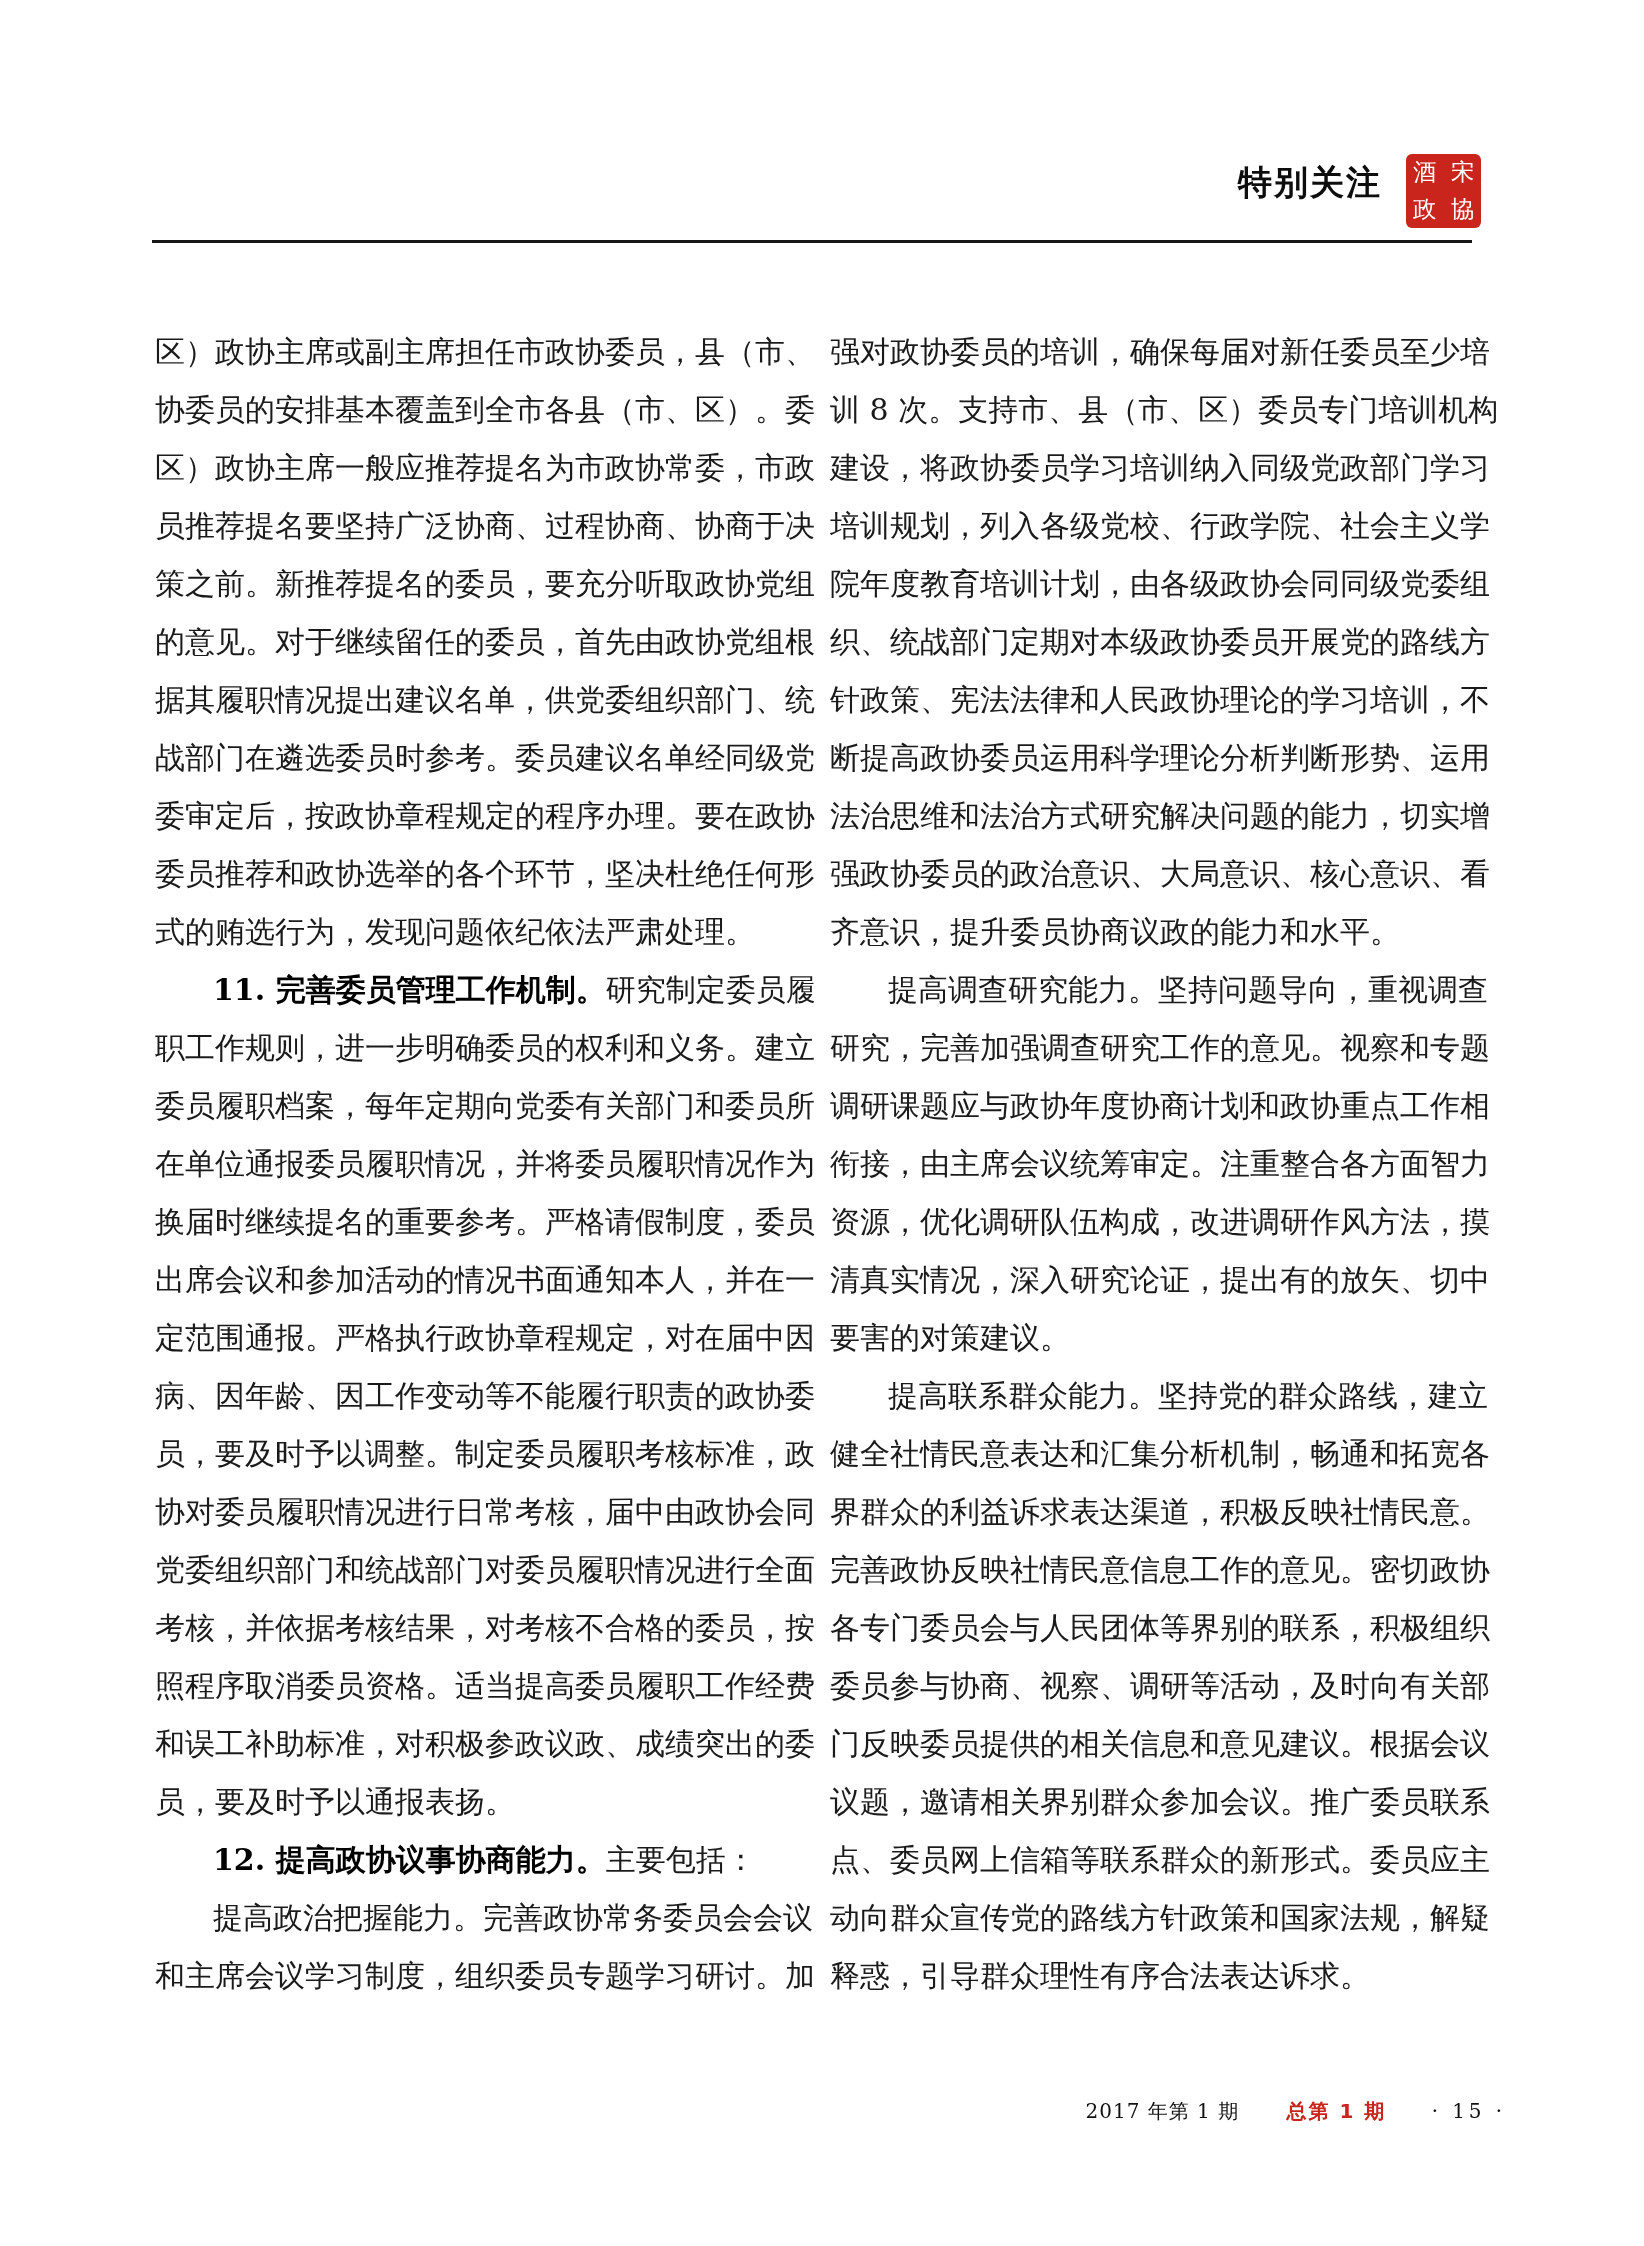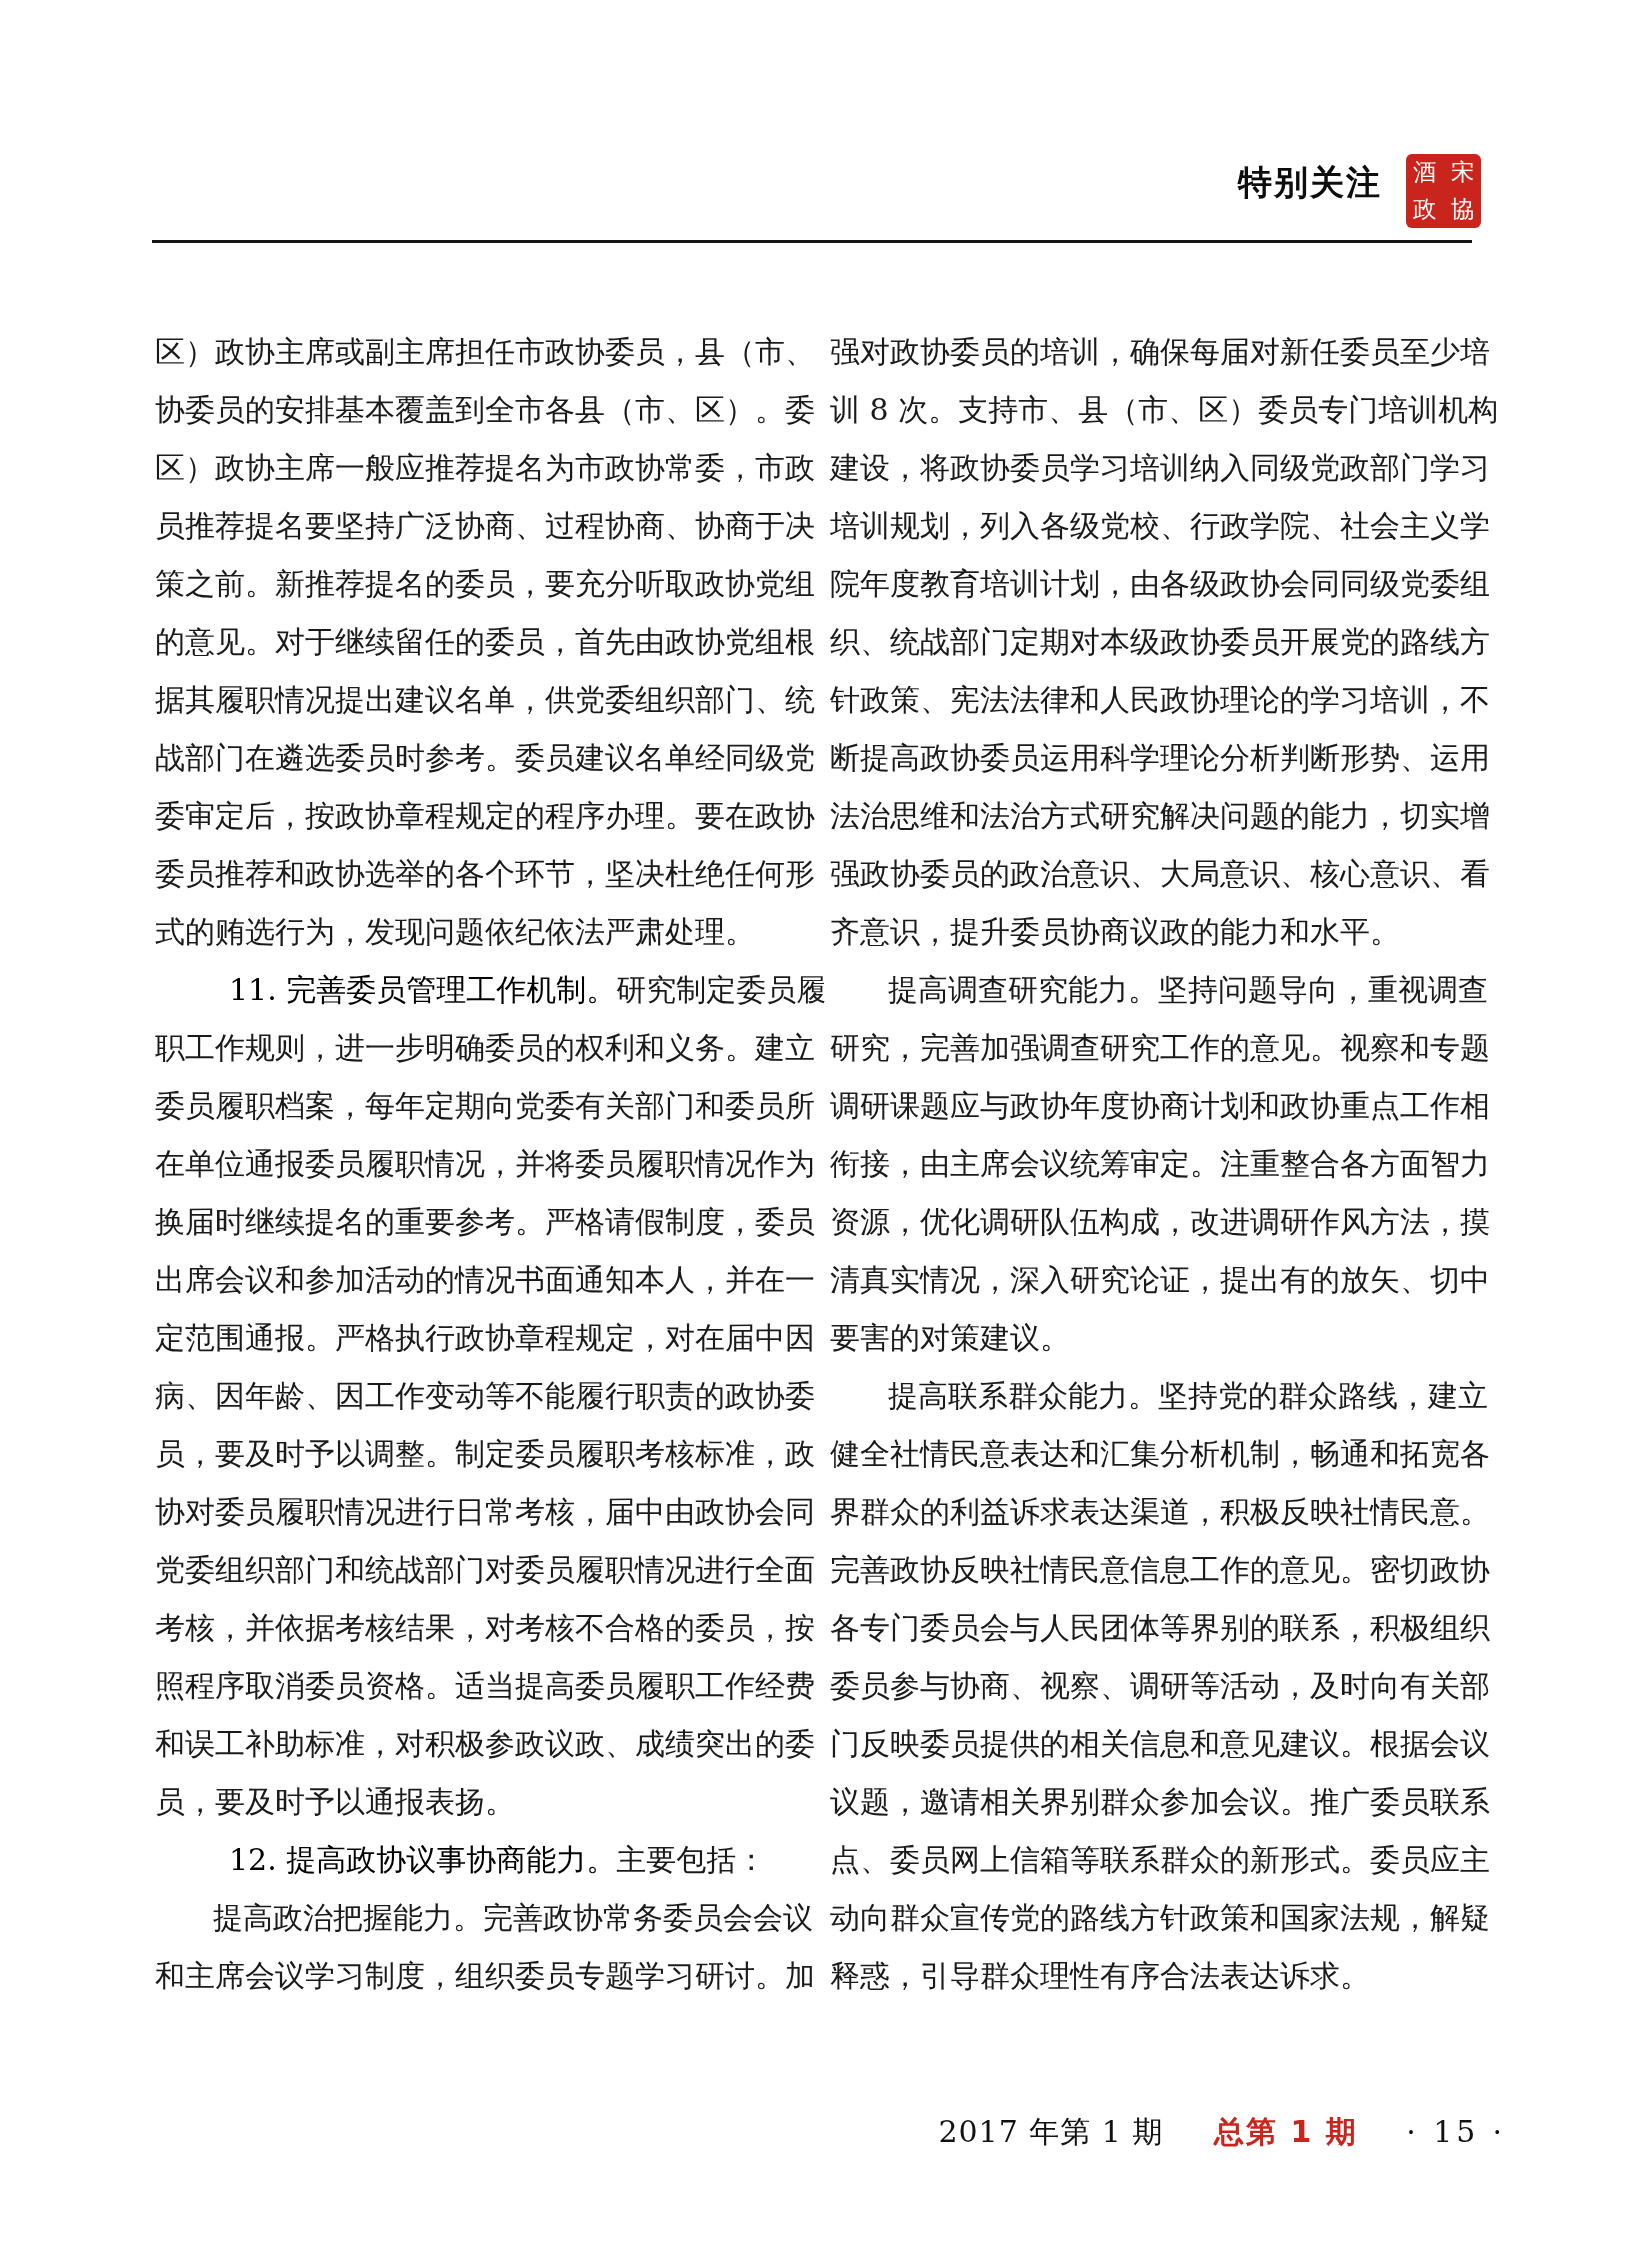--- a/index.html
+++ b/index.html
@@ -37,24 +37,24 @@
   .col-left{left:155px;}
   .col-right{left:830px;}
   .line{
     height:58px;line-height:58px;
     text-align:justify;text-align-last:justify;
     text-justify:inter-character;
     white-space:nowrap;
   }
   .line.no-just{text-align:left;text-align-last:left;}
   .line.indent{text-indent:58px;}
-  .kai{font-weight:400;color:#000;margin-left:16px;}
+  .kai{font-weight:700;color:#000;}
   .footer{
     position:absolute;top:2094px;right:187px;
-    font-size:30px;line-height:35px;white-space:nowrap;color:#111;margin-top:20px;
+    font-size:20px;line-height:35px;white-space:nowrap;color:#111;
   }
   .footer .issue{letter-spacing:1px;}
   .footer .cum{
     font-family:"DejaVu Sans","Liberation Sans",sans-serif;
     font-weight:800;margin-left:41px;letter-spacing:2px;
   }
   .footer .pageno{margin-left:39px;letter-spacing:3.9px;}
 </style>
 </head>
 <body>

